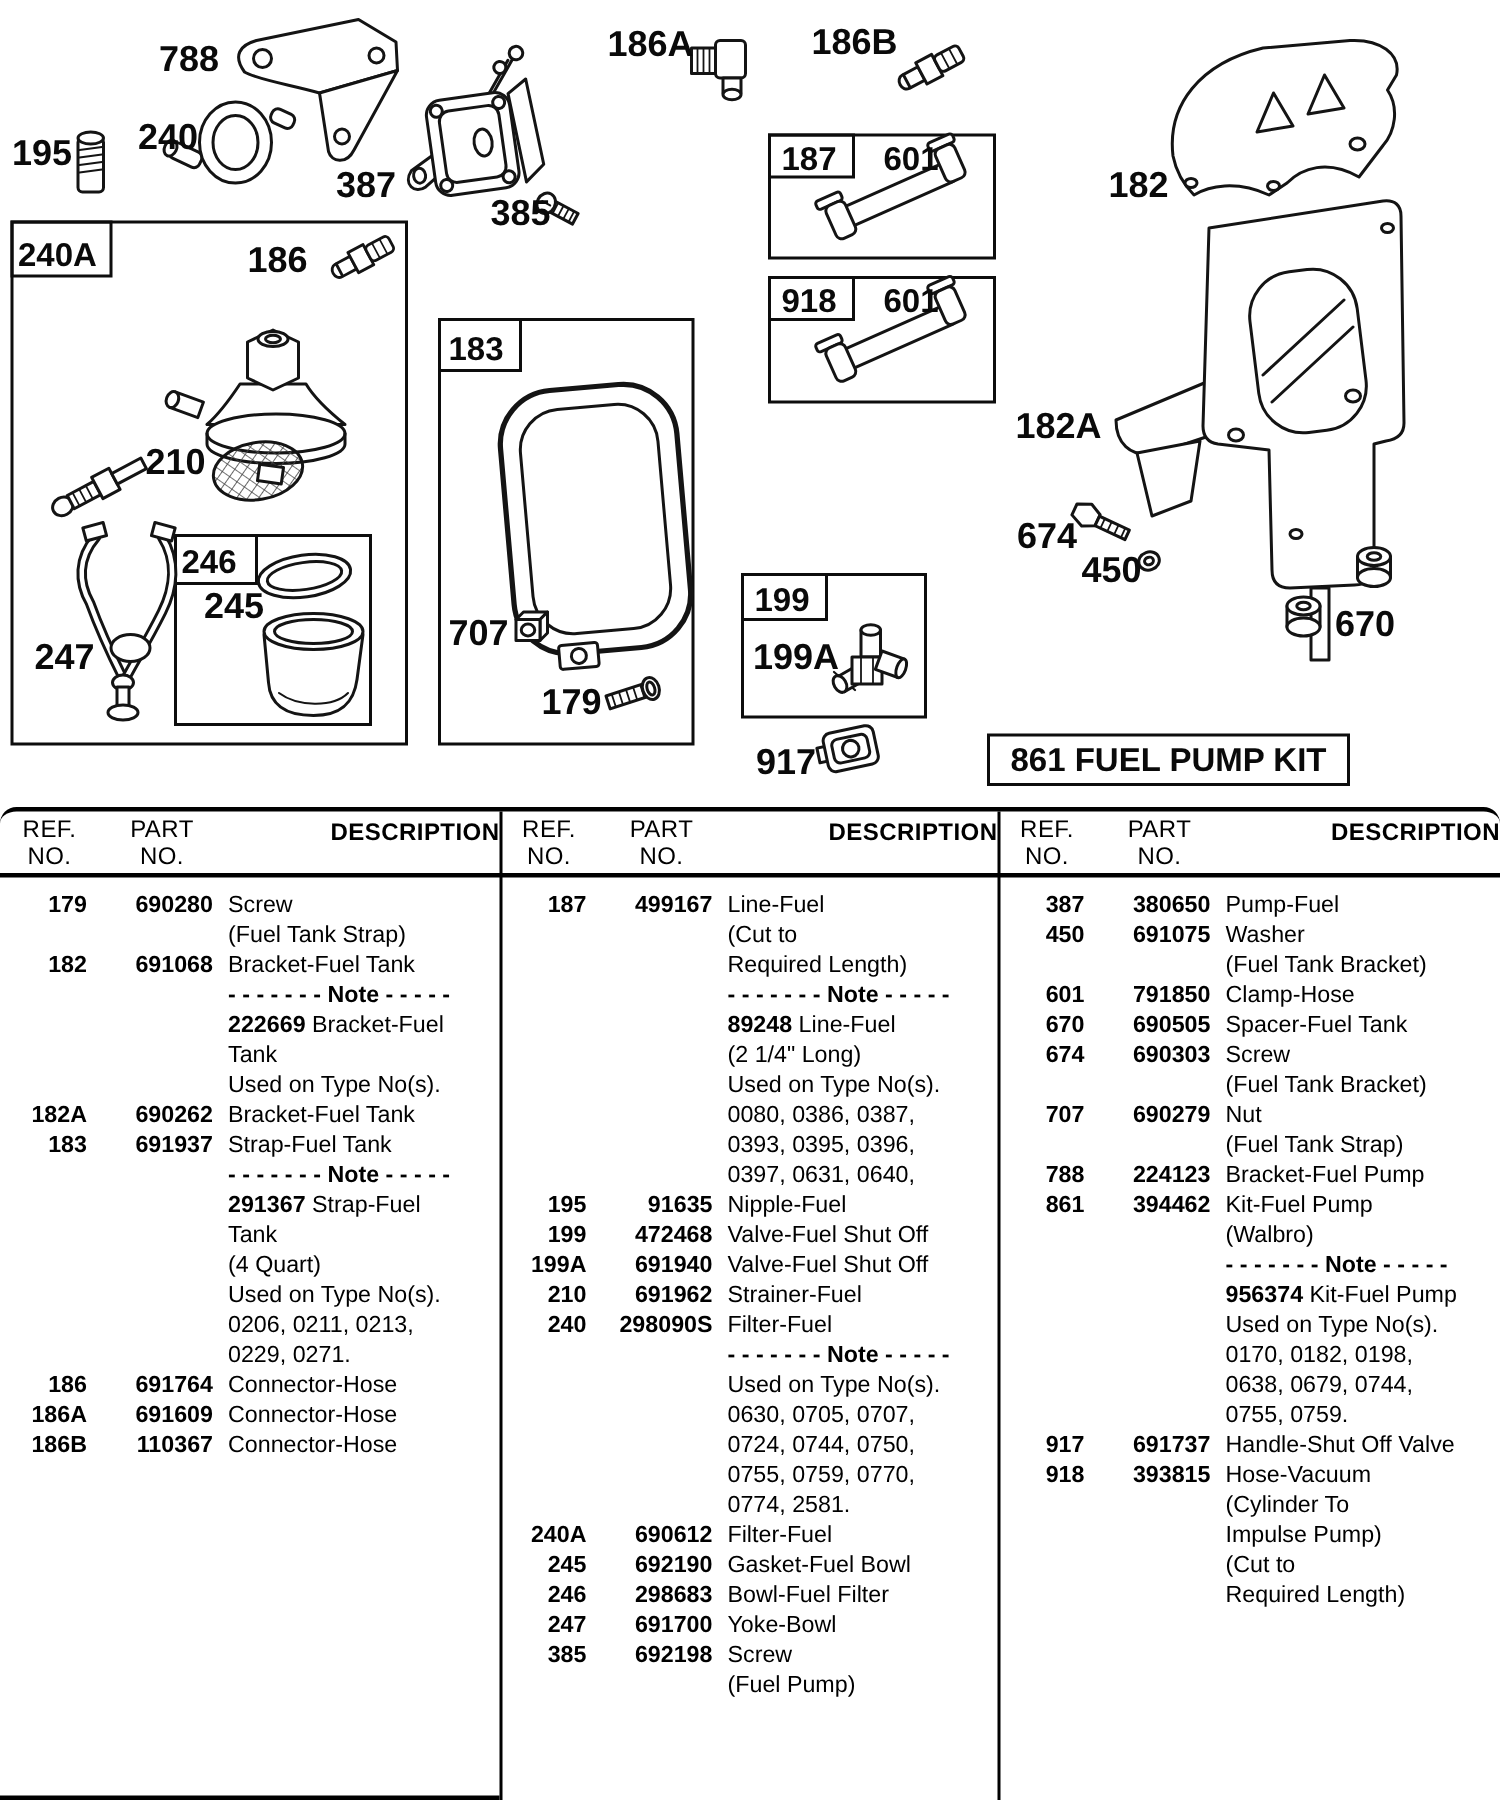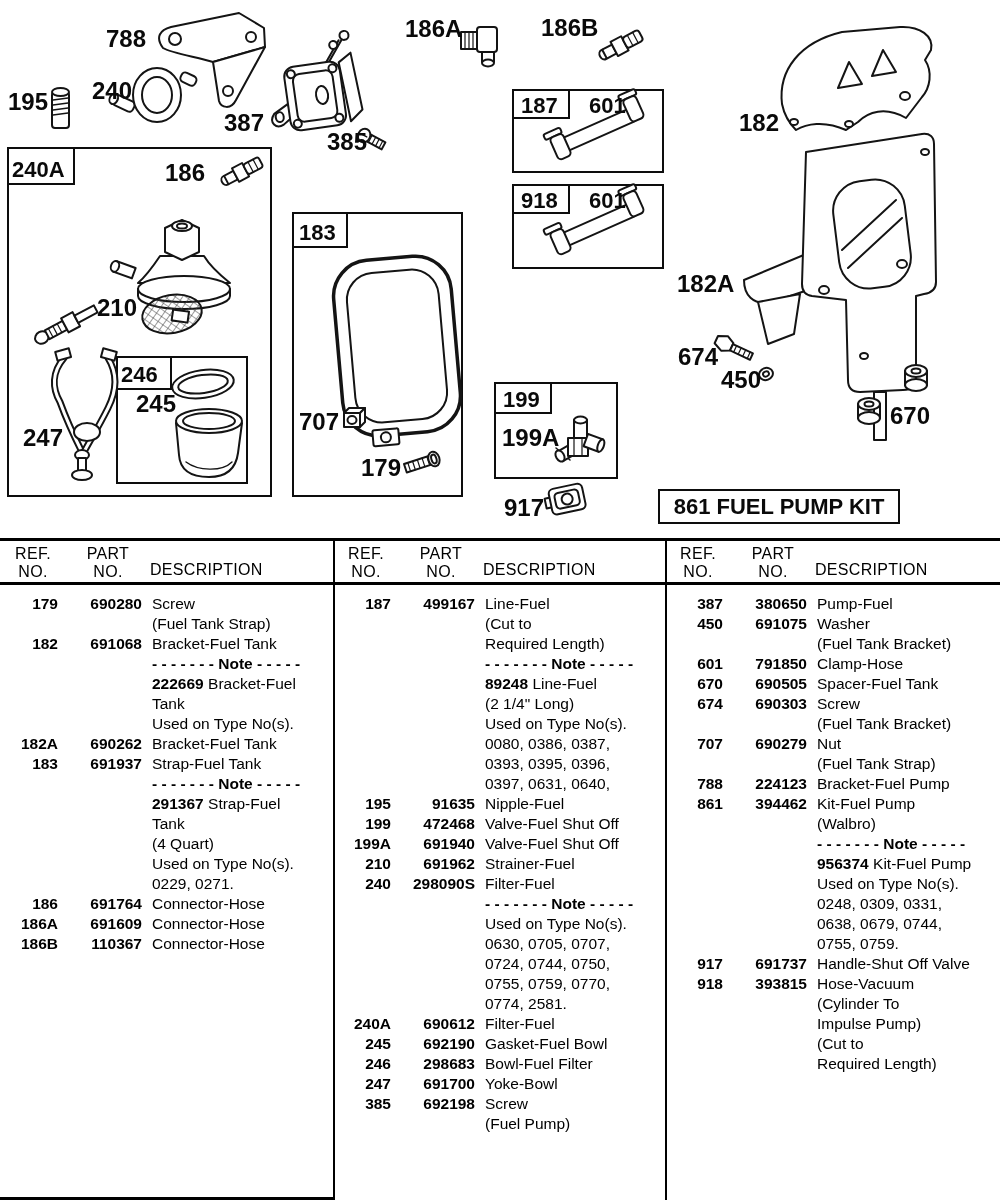--- a/index.html
+++ b/index.html
@@ -5,31 +5,31 @@
   html,body{margin:0;padding:0;background:#fff;}
   body{width:1000px;height:1200px;position:relative;overflow:hidden;
        font-family:"Liberation Sans",sans-serif;color:#000;}
   .diagram-section{position:absolute;top:0;left:0;width:1000px;height:538px;}
   svg text{fill:#0a0a0a;}
   .lbl{font:bold 24px "Liberation Sans",sans-serif;}
   .lblbox{font:bold 22px "Liberation Sans",sans-serif;}
   .kitlbl{font:bold 22px "Liberation Sans",sans-serif;}
 
   .table-section{position:absolute;top:538px;left:0;width:1000px;height:662px;
-    border-top:3px solid #000;box-sizing:border-box;font-size:15.5px;line-height:20px;}
+    border-top:3px solid #000;box-sizing:border-box;font-size:15.5px;line-height:20px;border-radius:11px;}
   .thead{display:flex;border-bottom:3px solid #000;height:44px;box-sizing:border-box;}
   .tbody{display:flex;}
   .tcol{box-sizing:border-box;}
   .tcol.c1{width:333px;}
   .tcol.c2{width:332px;}
   .tcol.c3{width:335px;}
   .hcell{display:grid;grid-template-columns:66px 84px 1fr;align-items:end;
     padding:4px 0 3px 0;box-sizing:border-box;letter-spacing:.3px;font-size:16px;}
   .href,.hpart{text-align:center;line-height:18px;}
-  .hdesc{text-align:left;padding-bottom:1px;}
+  .hdesc{text-align:right;padding-bottom:15px;font-weight:bold;}
   .col-body{padding-top:9px;}
   .trow{display:grid;grid-template-columns:58px 84px 10px 1fr;}
   .c-ref,.c-part{text-align:right;font-weight:bold;}
   .c-desc{grid-column:4;white-space:pre;}
   .c-desc b{font-weight:bold;}
   .vsep{position:absolute;top:0;bottom:0;width:2px;background:#000;}
   .vsep.s1{left:333px;} .vsep.s2{left:665px;}
   .bline{position:absolute;left:0;bottom:0;width:333px;height:3px;background:#000;}
 </style>
 </head>
@@ -425,20 +425,26 @@
         <div class="trow">
           <span class="c-ref"></span>
           <span class="c-part"></span>
           <span></span>
           <span class="c-desc">Used on Type No(s).</span>
         </div>
         <div class="trow">
           <span class="c-ref"></span>
           <span class="c-part"></span>
           <span></span>
+          <span class="c-desc">0206, 0211, 0213,</span>
+        </div>
+        <div class="trow">
+          <span class="c-ref"></span>
+          <span class="c-part"></span>
+          <span></span>
           <span class="c-desc">0229, 0271.</span>
         </div>
         <div class="trow">
           <span class="c-ref">186</span>
           <span class="c-part">691764</span>
           <span></span>
           <span class="c-desc">Connector-Hose</span>
         </div>
         <div class="trow">
           <span class="c-ref">186A</span>
@@ -705,21 +711,21 @@
         <div class="trow">
           <span class="c-ref"></span>
           <span class="c-part"></span>
           <span></span>
           <span class="c-desc">Used on Type No(s).</span>
         </div>
         <div class="trow">
           <span class="c-ref"></span>
           <span class="c-part"></span>
           <span></span>
-          <span class="c-desc">0248, 0309, 0331,</span>
+          <span class="c-desc">0170, 0182, 0198,</span>
         </div>
         <div class="trow">
           <span class="c-ref"></span>
           <span class="c-part"></span>
           <span></span>
           <span class="c-desc">0638, 0679, 0744,</span>
         </div>
         <div class="trow">
           <span class="c-ref"></span>
           <span class="c-part"></span>

